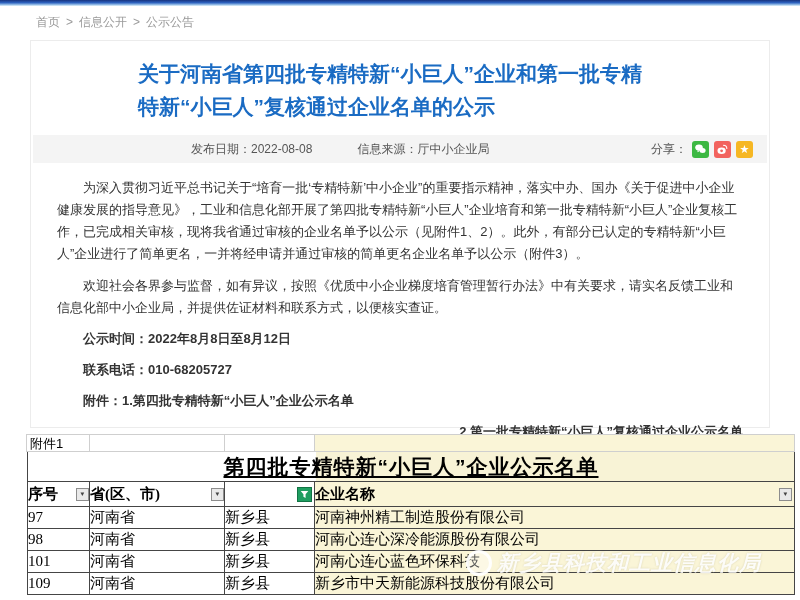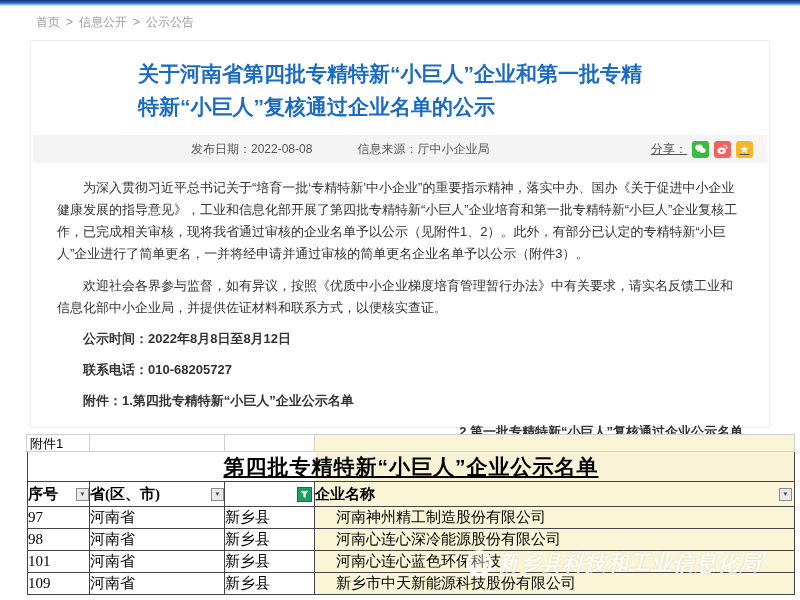--- a/index.html
+++ b/index.html
@@ -12,21 +12,21 @@
 
   .article{position:absolute;top:40px;left:30px;width:740px;height:388px;
     background:#fff;border:1px solid #ececec;box-sizing:border-box;}
   .article-title{margin:16px auto 0;max-width:524px;text-align:left;
     color:#1a6bc3;font-size:21px;font-weight:bold;line-height:33px;}
   .meta-bar{margin:12px 2px 0;height:28px;background:#f4f4f4;display:flex;align-items:center;
     font-size:12px;color:#555;}
   .meta-item{white-space:nowrap;}
   .meta-publish{margin-left:158px;}
   .meta-source{margin-left:45px;}
-  .share{margin-left:auto;margin-right:14px;display:flex;align-items:center;gap:5px;text-decoration:underline;}
+  .share{margin-left:auto;margin-right:14px;display:flex;align-items:center;gap:5px;}
   .share-btn{width:17px;height:17px;border-radius:3px;display:inline-flex;align-items:center;
     justify-content:center;cursor:pointer;}
   .share-wechat{background:#3db843;}
   .share-weibo{background:#f2635e;}
   .share-fav{background:#f6b723;color:#fff;font-size:11px;line-height:1;}
 
   .body-text{padding:4px 26px 0;font-size:13px;color:#333;line-height:22px;}
   .body-text p{margin:10px 0 0;text-indent:2em;}
   .info-line{margin:9px 0 0;text-indent:2em;font-weight:bold;color:#333;}
   .attach-line{margin:9px 0 0;font-weight:bold;color:#333;}
@@ -48,21 +48,21 @@
     background:linear-gradient(90deg,#ffffff 0,#ffffff 288px,#f8f3d6 288px,#f8f3d6 100%);}
   .sheet-title{font-family:"Liberation Sans","DejaVu Sans",sans-serif;font-weight:bold;
     font-size:21px;letter-spacing:1px;color:#000;text-decoration:underline;}
   .grid-cell{border-right:1px solid #454545;border-bottom:1px solid #454545;
     box-sizing:border-box;display:flex;align-items:center;justify-content:space-between;
     font-size:15px;background:#fff;position:relative;}
   .row .grid-cell:first-child{border-left:1px solid #454545;}
   .head .grid-cell{height:25px;font-weight:bold;}
   .data .grid-cell{height:22px;font-weight:normal;}
   .grid-cell.yellow{background:#faf5d7;}
-  .grid-cell.name{justify-content:flex-start;padding-left:21px;}
+  .grid-cell.name{justify-content:flex-start;padding-left:0;}
   .filter-btn{width:13px;height:13px;background:#e9e9e9;border:1px solid #8d8d8d;
     box-sizing:border-box;display:inline-flex;align-items:center;justify-content:center;
     margin-left:4px;cursor:pointer;flex:0 0 auto;}
   .filter-btn::after{content:"▼";font-size:7px;color:#444;transform:scale(.9);}
   .filter-active{width:15px;height:15px;background:#1f9e61;border:1px solid #127445;
     box-sizing:border-box;display:inline-flex;align-items:center;justify-content:center;
     cursor:pointer;position:absolute;right:2px;}
   .filter-right{position:absolute;right:2px;}
 
   .watermark{position:absolute;top:549px;left:466px;display:flex;align-items:center;gap:5px;

